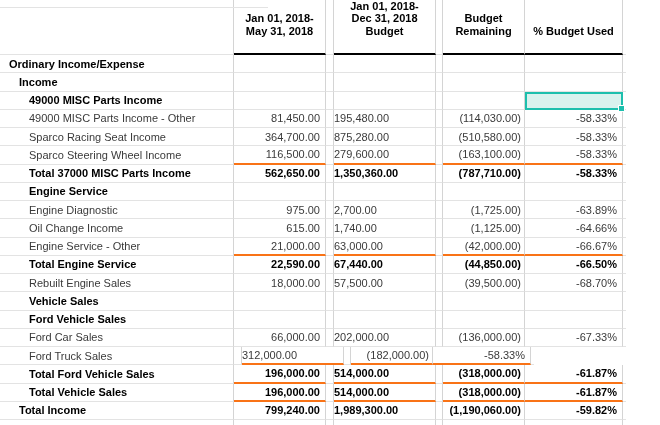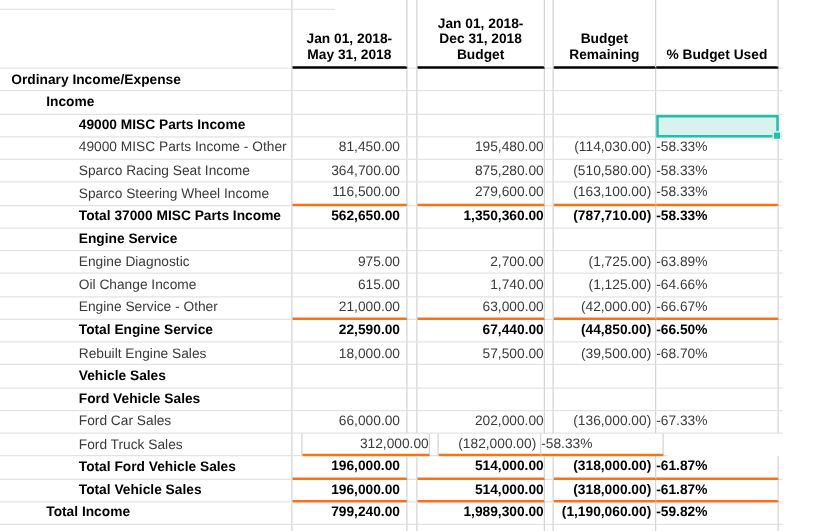--- a/index.html
+++ b/index.html
@@ -20,41 +20,41 @@
     color:#3a3a3a;
   }
   .row,.hrow,.filler{display:flex;width:660px;box-sizing:border-box;}
   .hrow{height:55px;}
   .row{height:var(--rh);}
   .filler{height:5px;}
   .cell{box-sizing:border-box;border-right:1px solid var(--v);display:flex;align-items:center;overflow:visible;white-space:nowrap;}
   .c-label{width:234px;}
   .c1{width:92px;justify-content:flex-end;padding-right:5px;}
   .g1{width:8px;}
-  .c2{width:102px;justify-content:flex-end;}
+  .c2{width:102px;padding-right:12px;}
   .g2{width:7px;}
   .c3{width:82px;justify-content:flex-end;padding-right:3px;}
-  .c4{width:98px;justify-content:flex-start;padding-right:15px;}
+  .c4{width:98px;justify-content:flex-end;padding-right:5px;}
   .tail{width:3px;border-right:none;}
   
   .hcell{align-items:flex-end;justify-content:center;text-align:center;
          white-space:pre-line;font-weight:bold;color:#000;line-height:12.5px;
-         padding-bottom:3px;}
+         padding-bottom:16px;}
   .hrow .c1,.hrow .c2,.hrow .c3,.hrow .c4{border-bottom:2px solid #000;}
   .hrow .c-label,.hrow .g1,.hrow .g2,.hrow .tail{border-bottom:1px solid var(--h);}
   .hrow .c4{padding-right:0;}
   .hrow .c1,.hrow .c2,.hrow .c3{padding-right:0;}
   
   .row .cell{border-bottom:1px solid var(--h);}
   .row .tail{border-bottom:1px solid var(--h);}
   .row .cell.ul{border-bottom:2px solid #f97316;}
   .row.bold{font-weight:bold;color:#000;}
   .ind0{padding-left:9px;}
-  .ind1{padding-left:37px;}
-  .ind2{padding-left:29px;margin-left:34px;}
+  .ind1{padding-left:19px;}
+  .ind2{padding-left:29px;}
   
   .cell.sel{
     background:var(--sel-fill);
     border:2px solid var(--sel-color) !important;
     position:relative;z-index:3;
   }
   .handle{
     position:absolute;right:-4px;bottom:-4px;width:5px;height:5px;
     background:var(--sel-color);border:1px solid #fff;z-index:4;
   }

